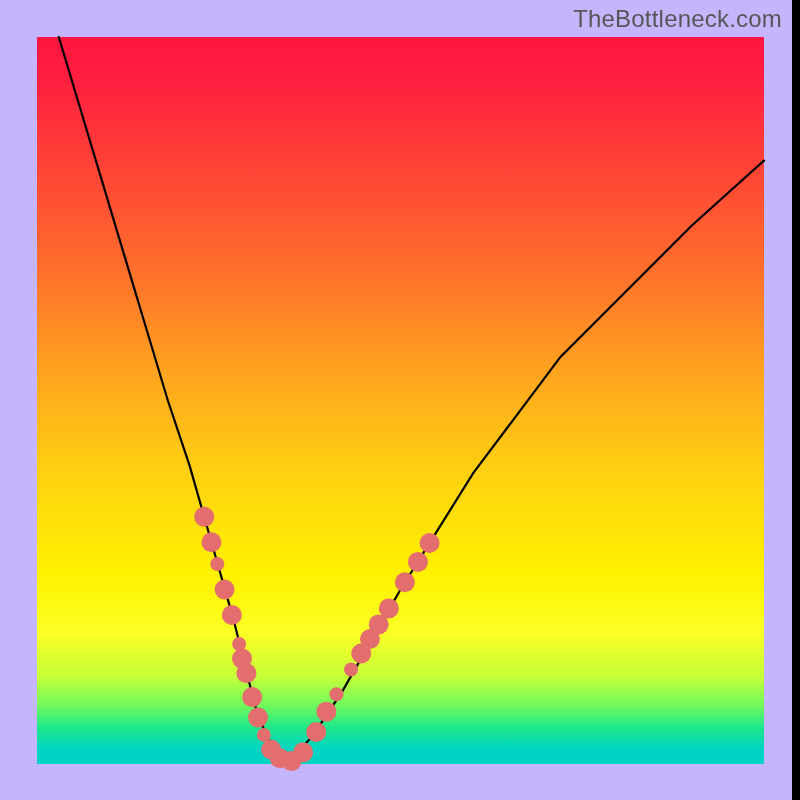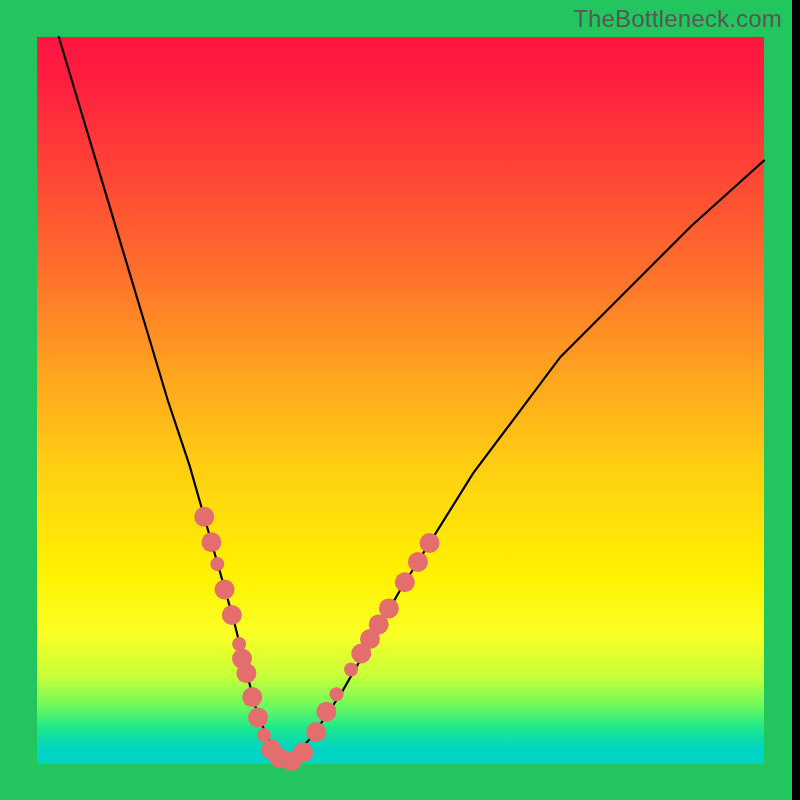--- a/index.html
+++ b/index.html
@@ -10,21 +10,21 @@
     background: #000;
     overflow: hidden;
     font-family: Arial, Helvetica, sans-serif;
   }
   .frame {
     position: absolute;
     left: 0;
     top: 0;
     width: 792px;
     height: 800px;
-    background: #22c55e;
+    background: #c4b5fd;
   }
   .plot-area {
     position: absolute;
     left: 37px;
     top: 37px;
     width: 727px;
     height: 727px;
     
     background: linear-gradient(to bottom,
       #ff153f 0%,

